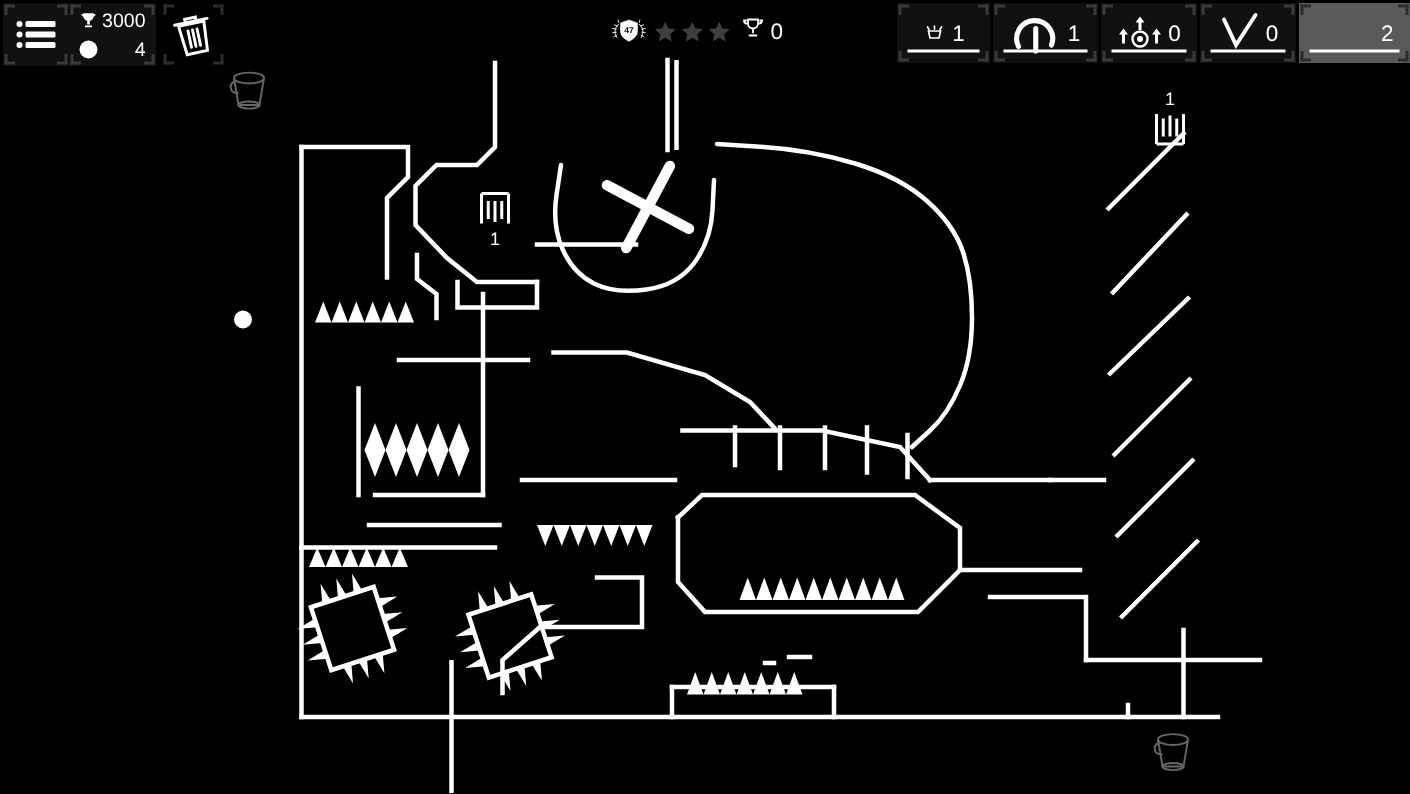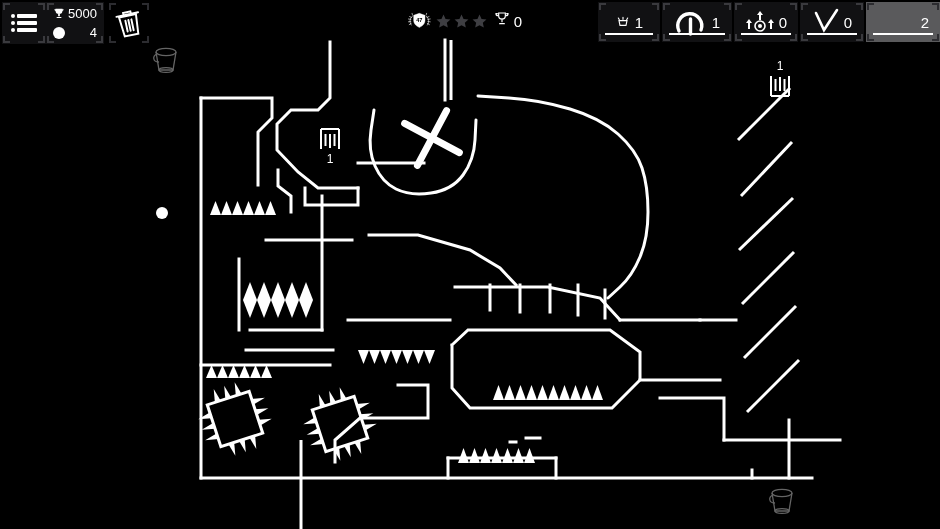--- a/index.html
+++ b/index.html
@@ -265,21 +265,21 @@
     <span class="brk tl"></span>
       <span class="brk tr"></span>
       <span class="brk bl"></span>
       <span class="brk br"></span>
     <div class="score-row">
       <span class="ico">
         <svg width="14" height="14" viewBox="0 0 24 24" fill="#fff">
           <path d="M6 3h12v3a6 6 0 0 1-12 0V3zM4 4h2v3a3 3 0 0 1-2-3zm14 0h2a3 3 0 0 1-2 3V4zM10.5 12h3v4h-3zM8 17h8v2H8z"></path>
         </svg>
       </span>
-      <span class="val">5000</span>
+      <span class="val">3000</span>
     </div>
     <div class="score-row">
       <span class="ico">
           <i class="ball-dot"></i>
         </span>
       <span class="val">4</span>
     </div>
   </div>
 
   <div class="hud-panel" id="trash-btn">

